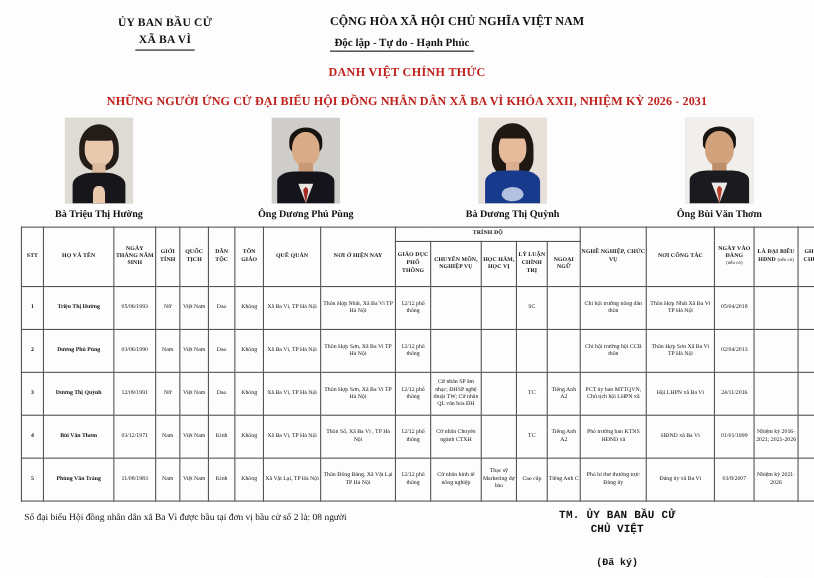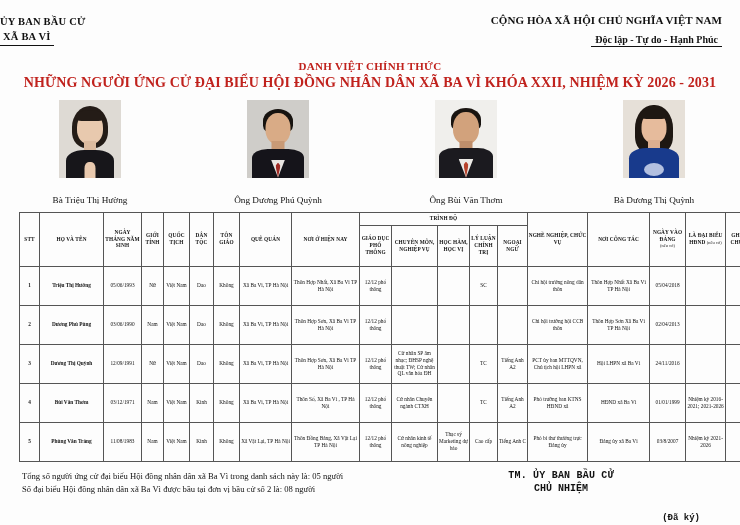--- a/index.html
+++ b/index.html
@@ -23,25 +23,26 @@
     box-sizing: border-box;
   }
 
   
   .hdr {
     display: flex;
     padding: 12px 0 0 0;
   }
   .hdr-left {
     width: 300px;
+    text-align: center;
     padding-top: 2px;
   }
   .hdr-right {
     flex: 1;
-    text-align: right;
+    text-align: left;
     padding-right: 18px;
   }
   .hdr-org {
     font-size: 10.5px;
     font-weight: bold;
     letter-spacing: .2px;
     line-height: 1.45;
   }
   .hdr-org .u {
     display: inline-block;
@@ -68,24 +69,24 @@
     text-align: center;
     margin-top: 13px;
     color: #c0221d;
   }
   .t-1 {
     font-size: 11px;
     font-weight: bold;
     letter-spacing: .3px;
   }
   .t-2 {
-    font-size: 14px;
+    font-size: 11px;
     font-weight: bold;
     letter-spacing: .1px;
-    margin-top: 3px;
+    margin-top: 14px;
   }
   .t-3 {
     font-size: 10px;
     font-weight: bold;
     color: #111111;
     margin-top: 3px;
   }
 
   
   .photos {
@@ -100,22 +101,22 @@
   .pframe {
     width: 62px;
     height: 78px;
     margin: 0 auto;
     overflow: hidden;
     position: relative;
     background: #d9d6d2;
   }
   .pname {
     font-size: 9.2px;
-    font-weight: normal;
-    margin-top: 17px;
+    font-weight: bold;
+    margin-top: 4px;
     white-space: nowrap;
   }
   
   .bg { position:absolute; inset:0; }
   .neck { position:absolute; left:50%; transform:translateX(-50%); }
   .head { position:absolute; left:50%; transform:translateX(-50%); border-radius:48% 48% 44% 44%; }
   .hair { position:absolute; left:50%; transform:translateX(-50%); }
   .body { position:absolute; bottom:0; left:50%; transform:translateX(-50%); }
   .shirt { position:absolute; bottom:0; left:50%; transform:translateX(-50%); }
   .tie { position:absolute; bottom:0; left:50%; transform:translateX(-50%); }
@@ -174,21 +175,20 @@
   }
   .sig-2 {
     font-size: 10px;
     font-weight: bold;
     margin-top: 2px;
   }
   .sig-3 {
     font-size: 9px;
     font-weight: bold;
     margin-top: 19px;
-    text-align: right;
   }
 </style>
 </head>
 <body>
 
 <div class="page">
 
   <div class="hdr">
     <div class="hdr-left">
       <div class="hdr-org">ỦY BAN BẦU CỬ</div>
@@ -221,45 +221,45 @@
     <div class="pcell">
       <div class="pframe">
         <div class="bg" style="background:#cfcdc9"></div>
         <div class="hair" style="top:9px;width:30px;height:24px;background:#17130f;border-radius:50% 50% 30% 30%"></div>
         <div class="head" style="top:13px;width:25px;height:31px;background:#d9ab86"></div>
         <div class="neck" style="top:41px;width:13px;height:9px;background:#c99a76"></div>
         <div class="body" style="width:52px;height:29px;background:#15141a;border-radius:30% 30% 0 0"></div>
         <div class="shirt" style="width:14px;height:18px;background:#e9e6e2;clip-path:polygon(0 0,100% 0,50% 100%)"></div>
         <div class="tie" style="width:5px;height:15px;background:#a02a24;clip-path:polygon(50% 0,100% 22%,50% 100%,0 22%)"></div>
       </div>
-      <div class="pname">Ông Dương Phú Quỳnh</div>
+      <div class="pname">Ông Dương Phú Pùng</div>
+    </div>
+    <div class="pcell">
+      <div class="pframe">
+        <div class="bg" style="background:#e6e0d8"></div>
+        <div class="hair" style="top:5px;width:38px;height:48px;background:#1e1712;border-radius:48% 48% 34% 34%"></div>
+        <div class="head" style="top:12px;width:25px;height:31px;background:#e6bb9c"></div>
+        <div class="hair" style="top:9px;width:27px;height:10px;background:#1e1712;border-radius:50% 50% 22% 22%"></div>
+        <div class="neck" style="top:40px;width:12px;height:10px;background:#dcae90"></div>
+        <div class="body" style="width:50px;height:30px;background:#183a8c;border-radius:34% 34% 0 0"></div>
+        <div class="shirt" style="width:20px;height:13px;background:#cfd8ee;border-radius:50%;bottom:2px;opacity:.85"></div>
+      </div>
+      <div class="pname">Bà Dương Thị Quỳnh</div>
     </div>
     <div class="pcell">
       <div class="pframe">
         <div class="bg" style="background:#f0efec"></div>
         <div class="hair" style="top:8px;width:30px;height:23px;background:#191410;border-radius:50% 50% 28% 28%"></div>
         <div class="head" style="top:12px;width:26px;height:32px;background:#d2a27c"></div>
         <div class="neck" style="top:41px;width:13px;height:9px;background:#bf8e6b"></div>
         <div class="body" style="width:54px;height:30px;background:#1b1a1f;border-radius:28% 28% 0 0"></div>
         <div class="shirt" style="width:15px;height:19px;background:#eceae6;clip-path:polygon(0 0,100% 0,50% 100%)"></div>
         <div class="tie" style="width:5px;height:16px;background:#b8432c;clip-path:polygon(50% 0,100% 20%,50% 100%,0 20%)"></div>
       </div>
       <div class="pname">Ông Bùi Văn Thơm</div>
-    </div>
-    <div class="pcell">
-      <div class="pframe">
-        <div class="bg" style="background:#e6e0d8"></div>
-        <div class="hair" style="top:5px;width:38px;height:48px;background:#1e1712;border-radius:48% 48% 34% 34%"></div>
-        <div class="head" style="top:12px;width:25px;height:31px;background:#e6bb9c"></div>
-        <div class="hair" style="top:9px;width:27px;height:10px;background:#1e1712;border-radius:50% 50% 22% 22%"></div>
-        <div class="neck" style="top:40px;width:12px;height:10px;background:#dcae90"></div>
-        <div class="body" style="width:50px;height:30px;background:#183a8c;border-radius:34% 34% 0 0"></div>
-        <div class="shirt" style="width:20px;height:13px;background:#cfd8ee;border-radius:50%;bottom:2px;opacity:.85"></div>
-      </div>
-      <div class="pname">Bà Dương Thị Quỳnh</div>
     </div>
   </div>
 
   <div class="tbl-wrap">
     <table class="grid">
       <colgroup>
         <col style="width:20px">
           <col style="width:64px">
           <col style="width:38px">
         <col style="width:22px">
@@ -416,24 +416,23 @@
             <td>03/8/2007</td>
             <td>Nhiệm kỳ 2021-2026</td>
             <td></td>
           </tr>
         </tbody>
     </table>
   </div>
 
   <div class="foot">
     <div class="foot-left">
-      <div>Tổng số người ứng cử đại biểu Hội đồng nhân dân xã Ba Vì trong danh sách này là: 05 người</div>
       <div>Số đại biểu Hội đồng nhân dân xã Ba Vì được bầu tại đơn vị bầu cử số 2 là: 08 người</div>
     </div>
     <div class="foot-right">
       <div class="sig-1">TM. ỦY BAN BẦU CỬ</div>
-      <div class="sig-2">CHỦ NHIỆM</div>
+      <div class="sig-2">CHỦ VIỆT</div>
       <div class="sig-3">(Đã ký)</div>
 
     </div>
   </div>
 
 </div>
 
 </body></html>

